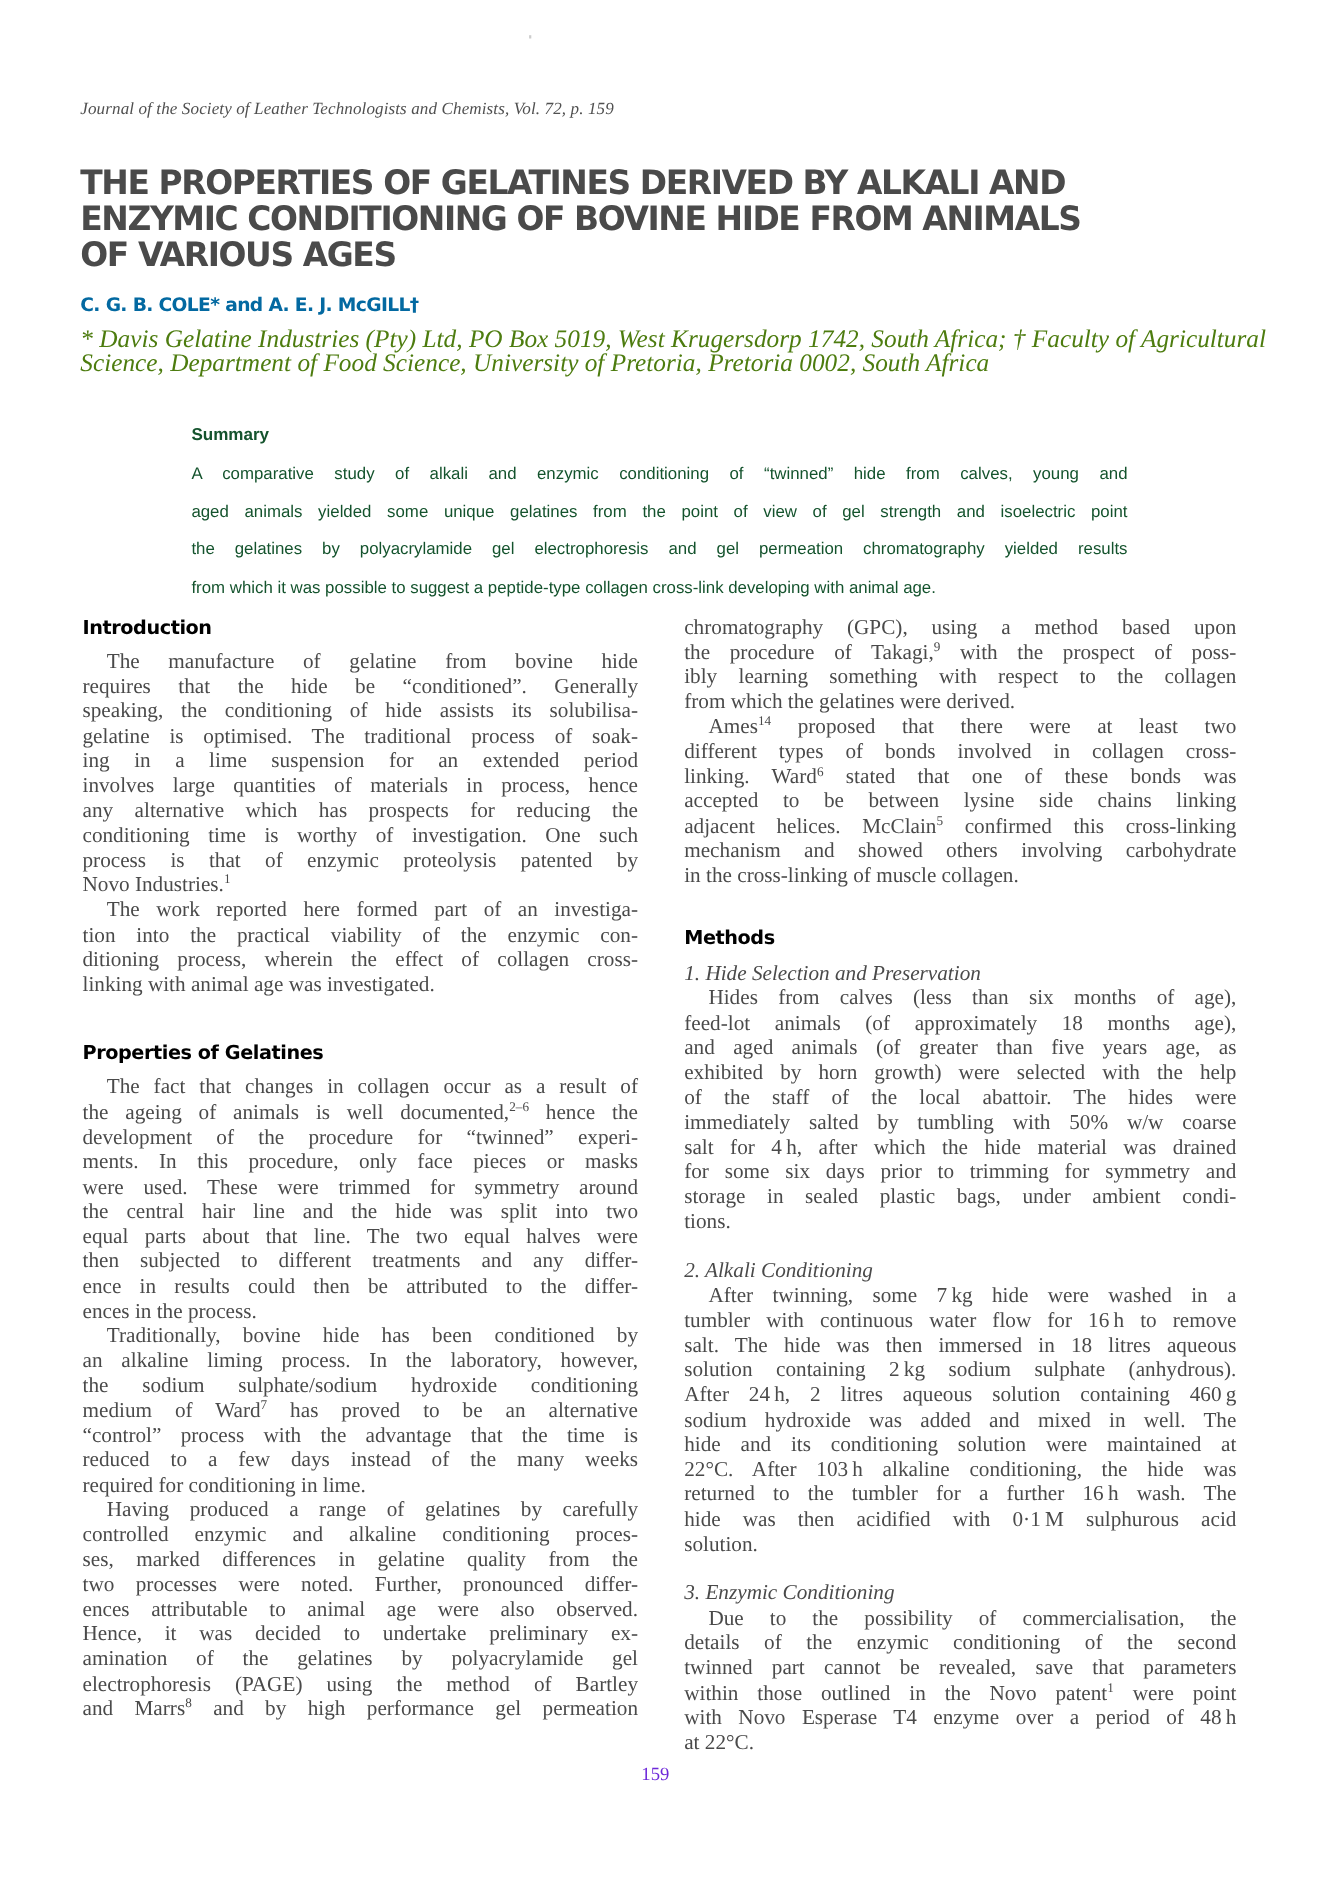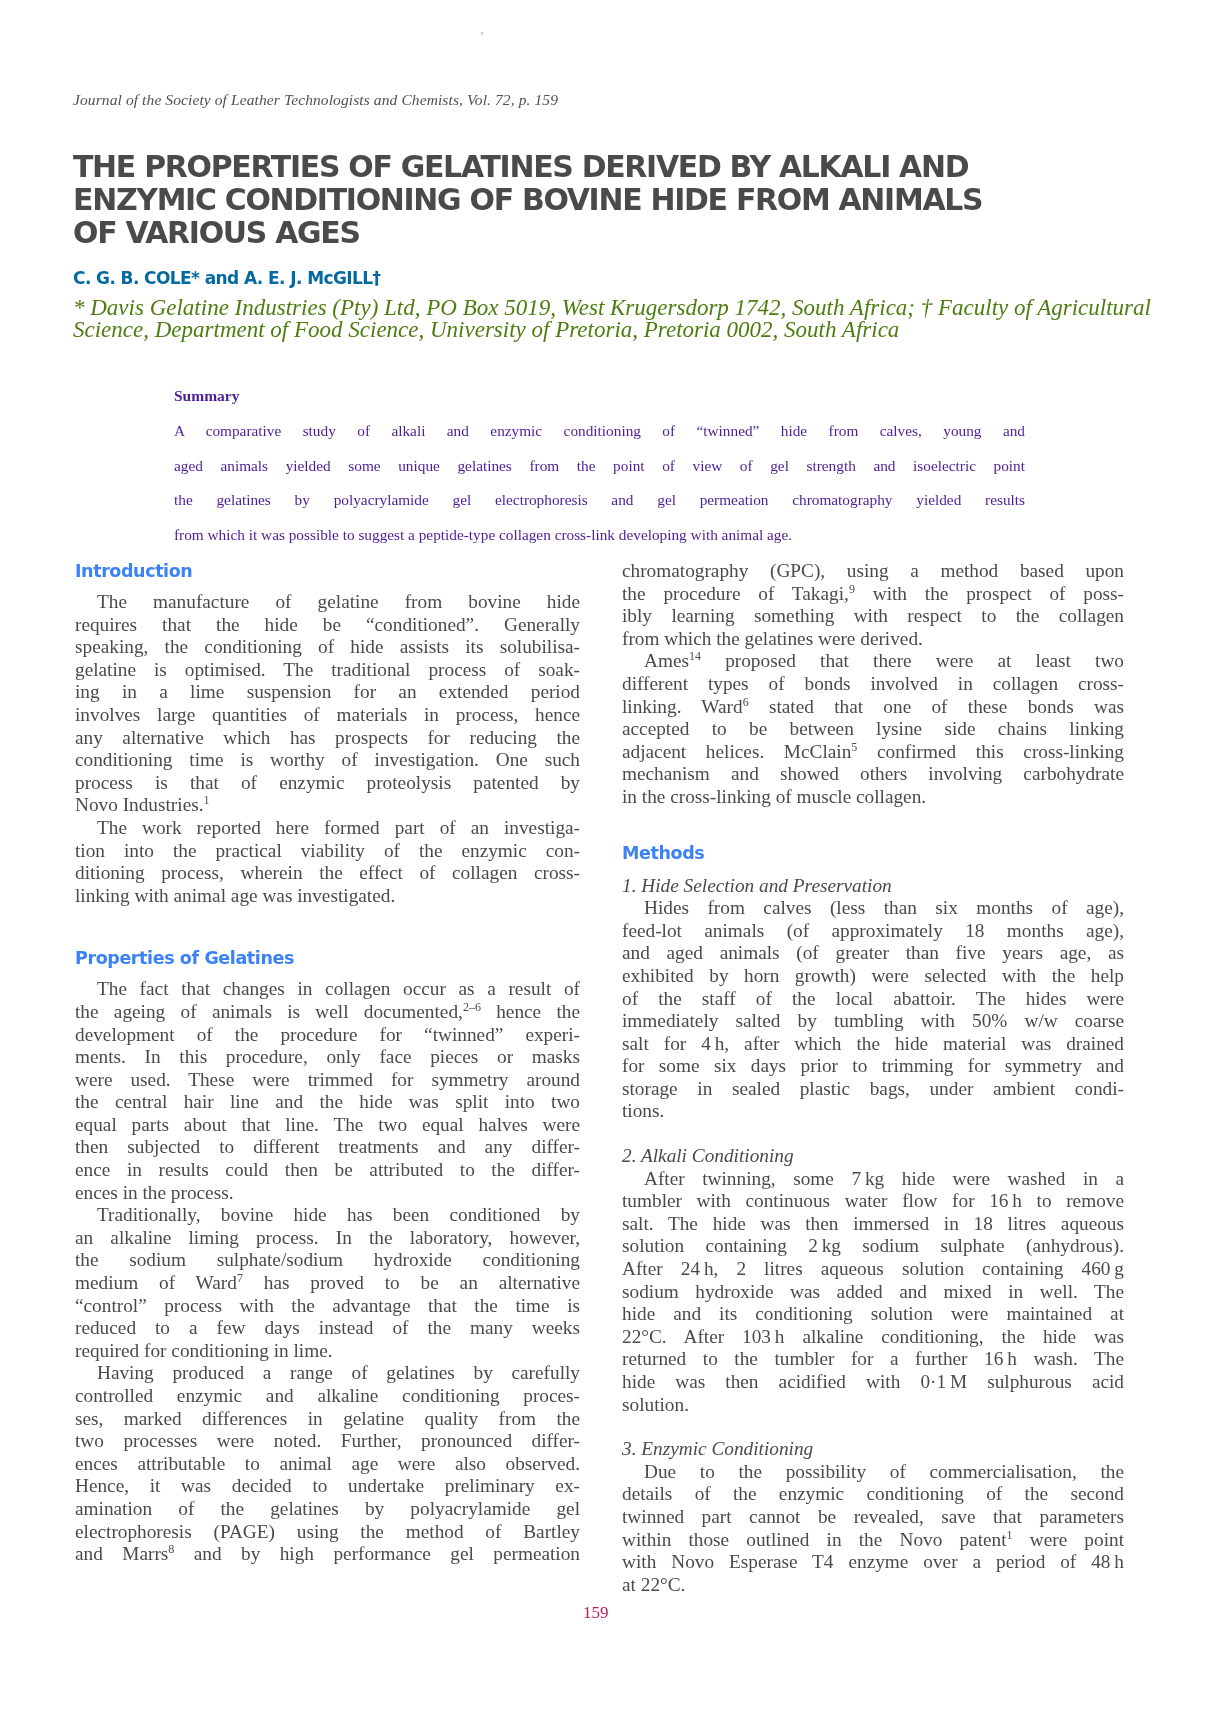--- a/index.html
+++ b/index.html
@@ -20,43 +20,43 @@
     font-family: "DejaVu Sans", sans-serif; font-weight: bold; font-size: 17px; color: #0369a1; letter-spacing: -0.6px;
   }
   .authors .and { font-weight: bold; }
   .affil {
     position: absolute; left: 73px; top: 297px; width: 1080px;
     font-family: Liberation Serif, serif; font-style: italic; font-size: 23px; line-height: 22px; color: #4d7c0f;
   }
   .affil div { white-space: nowrap; }
   .summary {
     position: absolute; left: 174px; top: 387px; width: 851px;
-    font-family: Liberation Serif, serif; font-size: 15.3px; line-height: 18.8px; color: #4c1d95;
+    font-family: Liberation Sans, sans-serif; font-size: 15.3px; line-height: 18.8px; color: #14532d;
   }
   .summary .summary-heading { font-weight: bold; font-size: 15.5px; }
   .summary .line { white-space: nowrap; text-align: justify; text-align-last: justify; margin-top: 16px; }
   .summary .line.last { text-align-last: left; }
   .col {
     position: absolute; top: 560px; width: 505px;
     font-family: "Liberation Serif", serif; font-size: 19.3px; line-height: 22.6px; color: #4a4a4a;
   }
   .col-left { left: 75px; }
   .col-right { left: 622px; width: 502px; }
   .sec-heading {
-    font-family: "DejaVu Sans", sans-serif; font-weight: bold; font-size: 17.5px; color: #3b82f6; letter-spacing: -0.4px;
+    font-family: "DejaVu Sans", sans-serif; font-weight: bold; font-size: 17.5px; color: #000000; letter-spacing: -0.4px;
     line-height: 22px;
   }
   .sub-heading { font-style: italic; }
   .p .ln { display: block; text-align: justify; text-align-last: justify; white-space: nowrap; }
   .p .ln.end { text-align-last: left; }
   .p .ln.ind { text-indent: 22px; }
   sup { font-size: 12px; line-height: 0; vertical-align: 7px; }
   .page-num {
     position: absolute; left: 583px; top: 1603px;
-    font-family: "Liberation Serif", serif; font-size: 17px; color: #be185d;
+    font-family: "Liberation Serif", serif; font-size: 17px; color: #6d28d9;
   }
   .speck { position: absolute; left: 481px; top: 32px; width: 2px; height: 3px; background: #cccccc; }
 </style>
 </head>
 <body>
 
 <div class="speck"></div>
 
 <div class="running-head">Journal of the Society of Leather Technologists and Chemists, Vol. 72, p. 159</div>
 

